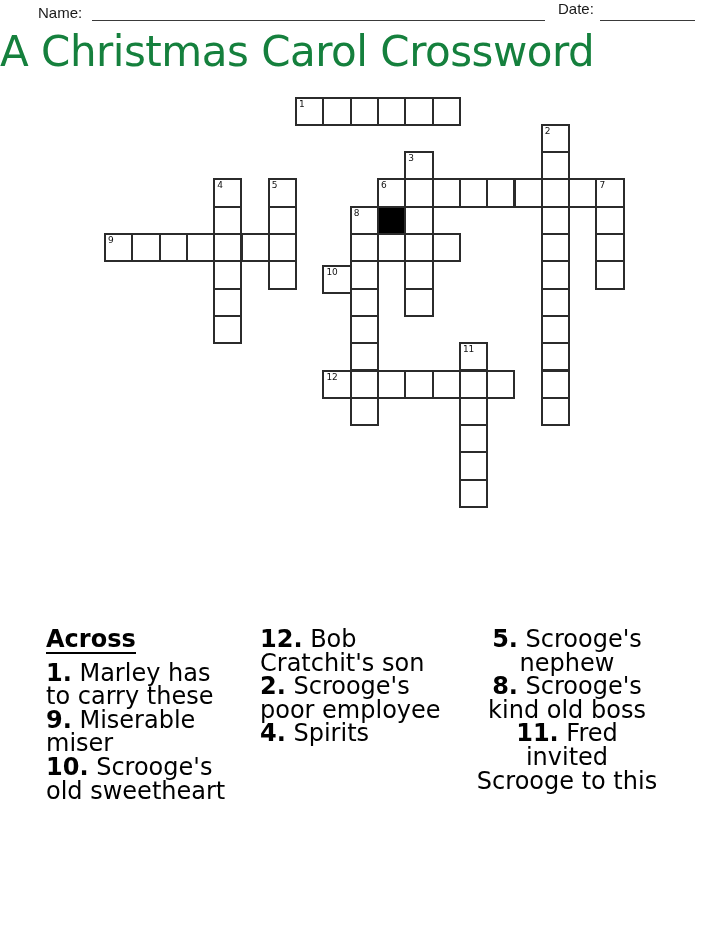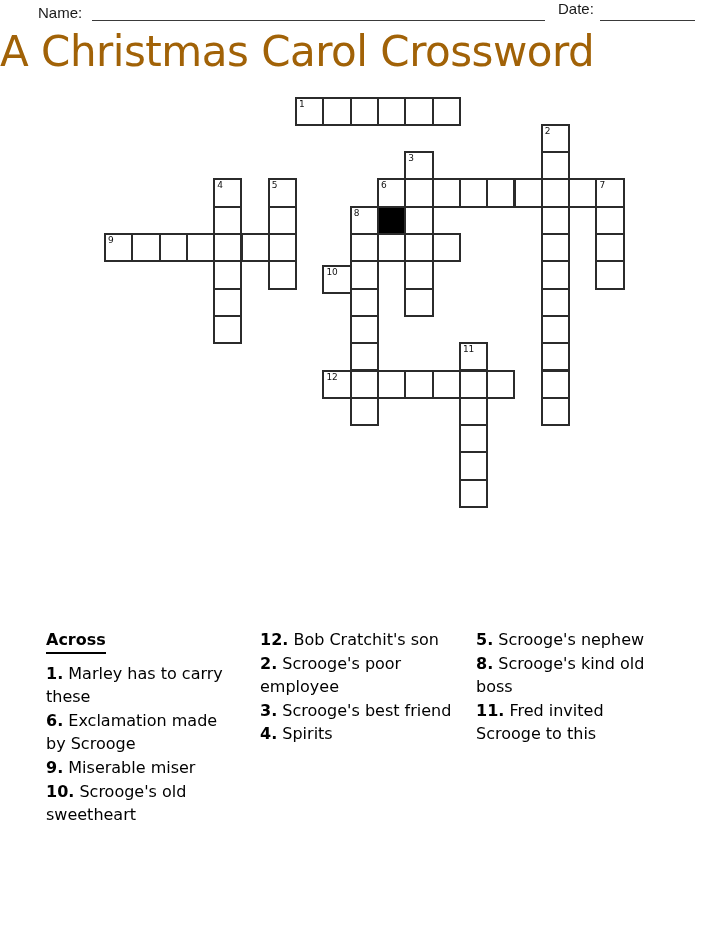--- a/index.html
+++ b/index.html
@@ -25,39 +25,39 @@
     border-bottom: 1.5px solid #3a3a3a;
   }
   .title {
     position: absolute;
     left: 0; top: 28px; width: 592px;
     text-align: center;
     font-size: 42px;
     line-height: 48px;
     letter-spacing: -0.5px;
     white-space: nowrap;
-    color: #a16207;
+    color: #15803d;
   }
   #grid { position: absolute; }
   .cell {
     position: absolute;
     box-sizing: border-box;
     background: #ffffff;
   }
   .cell.black { background: #000000; }
   .cellnum {
     position: absolute;
     top: 0px; left: 2px;
     font-size: 9px;
     line-height: 10px;
     color: #111;
   }
   .clue-col {
     position: absolute;
-    font-size: 16px;
+    font-size: 24px;
     line-height: 23.6px;
   }
   .clue-heading {
     font-weight: bold;
     margin-bottom: 8px;
   }
   .clue-heading .hd {
     display: inline-block;
     border-bottom: 2.5px solid #000;
     padding-bottom: 0px;
@@ -174,30 +174,28 @@
       <div class="cell" style="left: 300.3px; top: 273px; width: 29.3px; height: 29.3px; border: 2px solid rgb(43, 43, 43); background: rgb(255, 255, 255);"></div>
       <div class="cell" style="left: 327.6px; top: 273px; width: 29.3px; height: 29.3px; border: 2px solid rgb(43, 43, 43); background: rgb(255, 255, 255);"></div>
       <div class="cell" style="left: 382.2px; top: 273px; width: 29.3px; height: 29.3px; border: 2px solid rgb(43, 43, 43); background: rgb(255, 255, 255);"></div>
       <div class="cell black" style="left: 273px; top: 109.2px; width: 29.3px; height: 29.3px; border: 2px solid rgb(43, 43, 43); background: rgb(0, 0, 0);"></div>
     </div>
 
   <div id="clues">
       <div class="clue-col" style="left: 46px; top: 628px; width: 180px;">
         <div class="clue-heading"><span class="hd">Across</span></div>
         <div class="clue"><b>1.</b> Marley has to carry these</div>
-        <div class="clue"><b>6.</b> Exclamation made by Scrooge</div>
         <div class="clue"><b>9.</b> Miserable miser</div>
         <div class="clue"><b>10.</b> Scrooge's old sweetheart</div>
       </div>
       <div class="clue-col" style="left: 260px; top: 628px; width: 195px;">
         <div class="clue"><b>12.</b> Bob Cratchit's son</div>
         <div class="clue"><b>2.</b> Scrooge's poor employee</div>
-        <div class="clue"><b>3.</b> Scrooge's best friend</div>
         <div class="clue"><b>4.</b> Spirits</div>
       </div>
-      <div class="clue-col" style="left: 476px; top: 628px; width: 182px;">
+      <div class="clue-col" style="left: 476px; top: 628px; width: 182px; text-align: center;">
         <div class="clue"><b>5.</b> Scrooge's nephew</div>
         <div class="clue"><b>8.</b> Scrooge's kind old boss</div>
         <div class="clue"><b>11.</b> Fred invited Scrooge to this</div>
       </div>
     </div>
 
 </div>
 
 </body></html>

